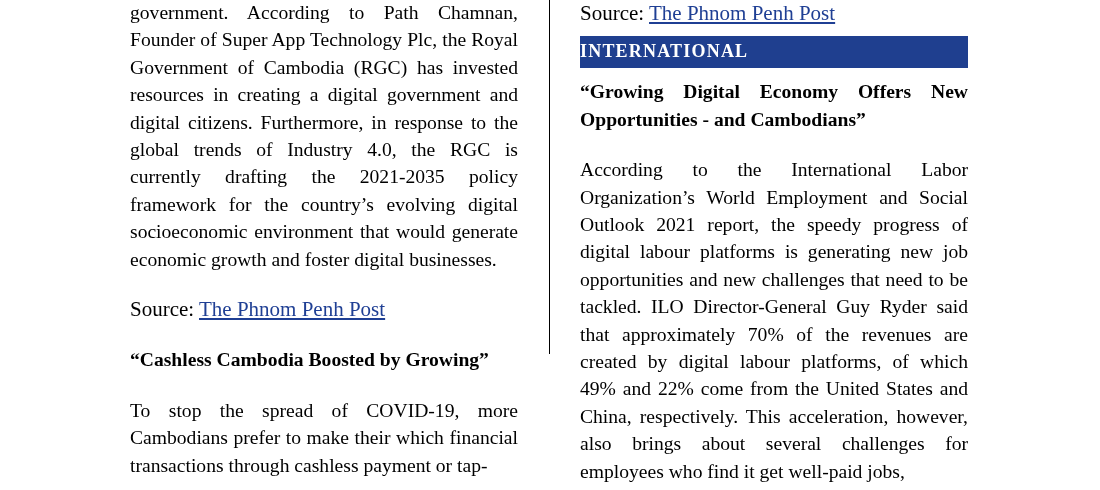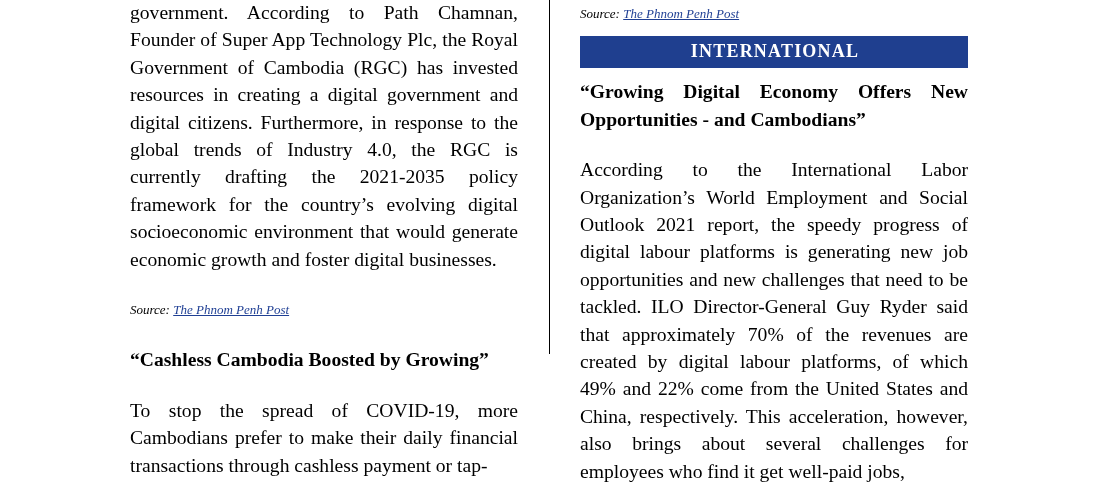--- a/index.html
+++ b/index.html
@@ -47,23 +47,22 @@
     font-size: 19.6px;
     line-height: 27.4px;
     text-align: justify;
     text-justify: inter-word;
   }
   .body-text {
     font-family: "Liberation Serif", serif;
   }
   .gap-sm { height: 23px; }
   .source-line {
-    font-size: 13px;
+    font-size: 21px;
     line-height: 27.4px;
-    font-style: italic;
   }
   .source-label {
     font-family: "Liberation Serif", serif;
   }
   .source-link {
     color: #1f3f94;
     text-decoration: underline;
     font-family: "Liberation Serif", serif;
   }
   .headline {
@@ -75,21 +74,21 @@
   }
   .headline-wide {
     letter-spacing: 0px;
   }
   .section-banner {
     background: #1f3f8f;
     color: #ffffff;
     font-weight: bold;
     font-size: 18px;
     letter-spacing: 1.2px;
-    text-align: center;
+    text-align: left;
     padding: 5px 0 6px 0;
     font-family: "Liberation Serif", serif;
     width: 390px;
     box-sizing: border-box;
   }
   .banner-wrap {
     padding-top: 9px;
     padding-bottom: 10px;
   }
   .first-partial {
@@ -111,21 +110,21 @@
     <div class="source-line">
       <span class="source-label">Source: </span><a class="source-link" href="#">The Phnom Penh Post</a>
     </div>
 
     <div class="gap-sm"></div>
 
     <div class="headline headline-wide">“Cashless Cambodia Boosted by Growing”</div>
 
     <div class="gap-sm"></div>
 
-    <p class="body-text">To stop the spread of COVID-19, more Cambodians prefer to make their daily financial transactions through cashless payment or tap-</p>
+    <p class="body-text">To stop the spread of COVID-19, more Cambodians prefer to make their which financial transactions through cashless payment or tap-</p>
   </div>
 
   <div class="col col-right">
     <div class="source-line">
       <span class="source-label">Source: </span><a class="source-link" href="#">The Phnom Penh Post</a>
     </div>
 
     <div class="banner-wrap">
       <div class="section-banner">INTERNATIONAL</div>
     </div>

